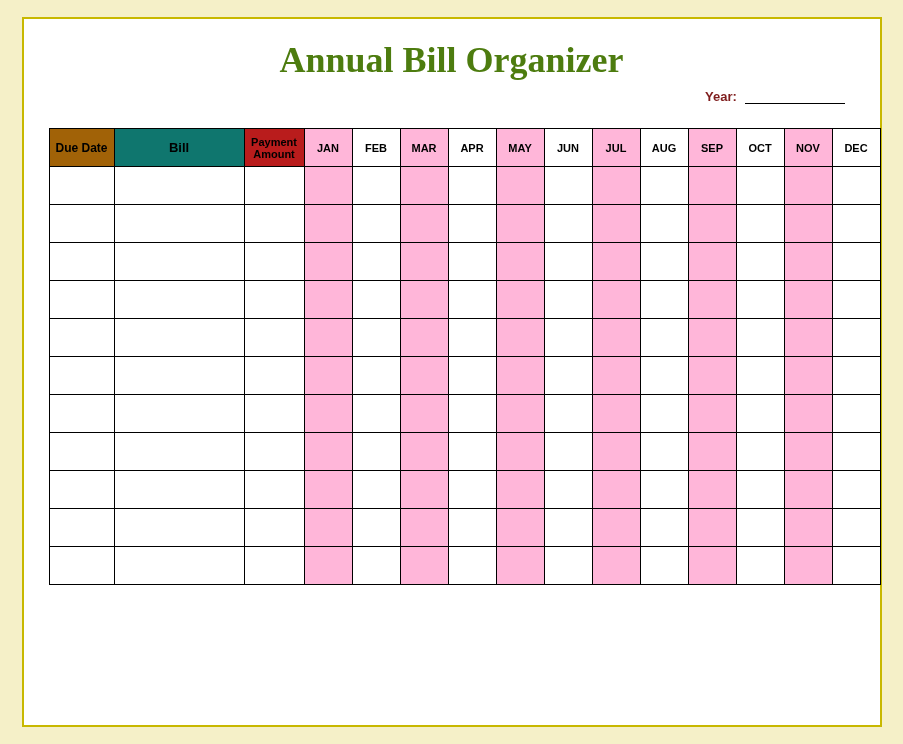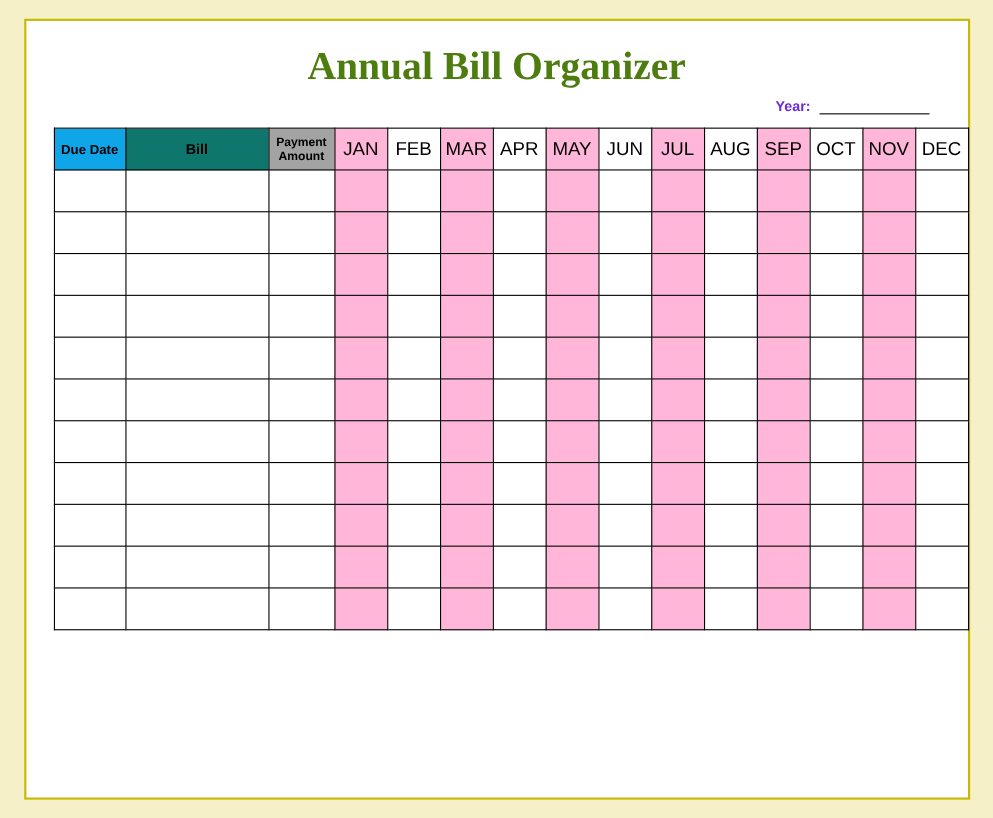--- a/index.html
+++ b/index.html
@@ -23,22 +23,22 @@
       text-align: center;
       font-size: 36px;
       font-weight: bold;
       font-family: 'Times New Roman', serif;
       margin-bottom: 8px;
       color: #4d7c0f;
     }
     .year-row {
       text-align: right;
       font-size: 13px;
-      color: #6d28d9;
-      margin-bottom: 12px;
+      color: #7f1d1d;
+      margin-bottom: 24px;
       padding-right: 10px;
     }
     .year-row span {
       font-weight: bold;
     }
     .year-line {
       display: inline-block;
       width: 100px;
       border-bottom: 1px solid #000;
       margin-left: 4px;
@@ -55,39 +55,39 @@
       vertical-align: middle;
       font-size: 11px;
       height: 38px;
     }
     .col-duedate { width: 65px; }
     .col-bill { width: 130px; }
     .col-payment { width: 60px; }
     .col-month { width: 48px; }
 
     .header-duedate {
-      background: #0ea5e9;
+      background: #a16207;
       font-weight: bold;
       font-size: 12px;
     }
     .header-bill {
       background: #0f766e;
       font-weight: bold;
       font-size: 13px;
       color: #000;
     }
     .header-payment {
-      background: #a3a3a3;
+      background: #b91c1c;
       font-weight: bold;
       font-size: 11px;
     }
     .header-month {
       background: white;
-      font-weight: normal;
-      font-size: 17px;
+      font-weight: bold;
+      font-size: 11px;
     }
     
     .pink-month-header {
       background: #ffb6d9;
     }
     
     .pink-cell {
       background: #ffb6d9;
     }
     .white-cell {

